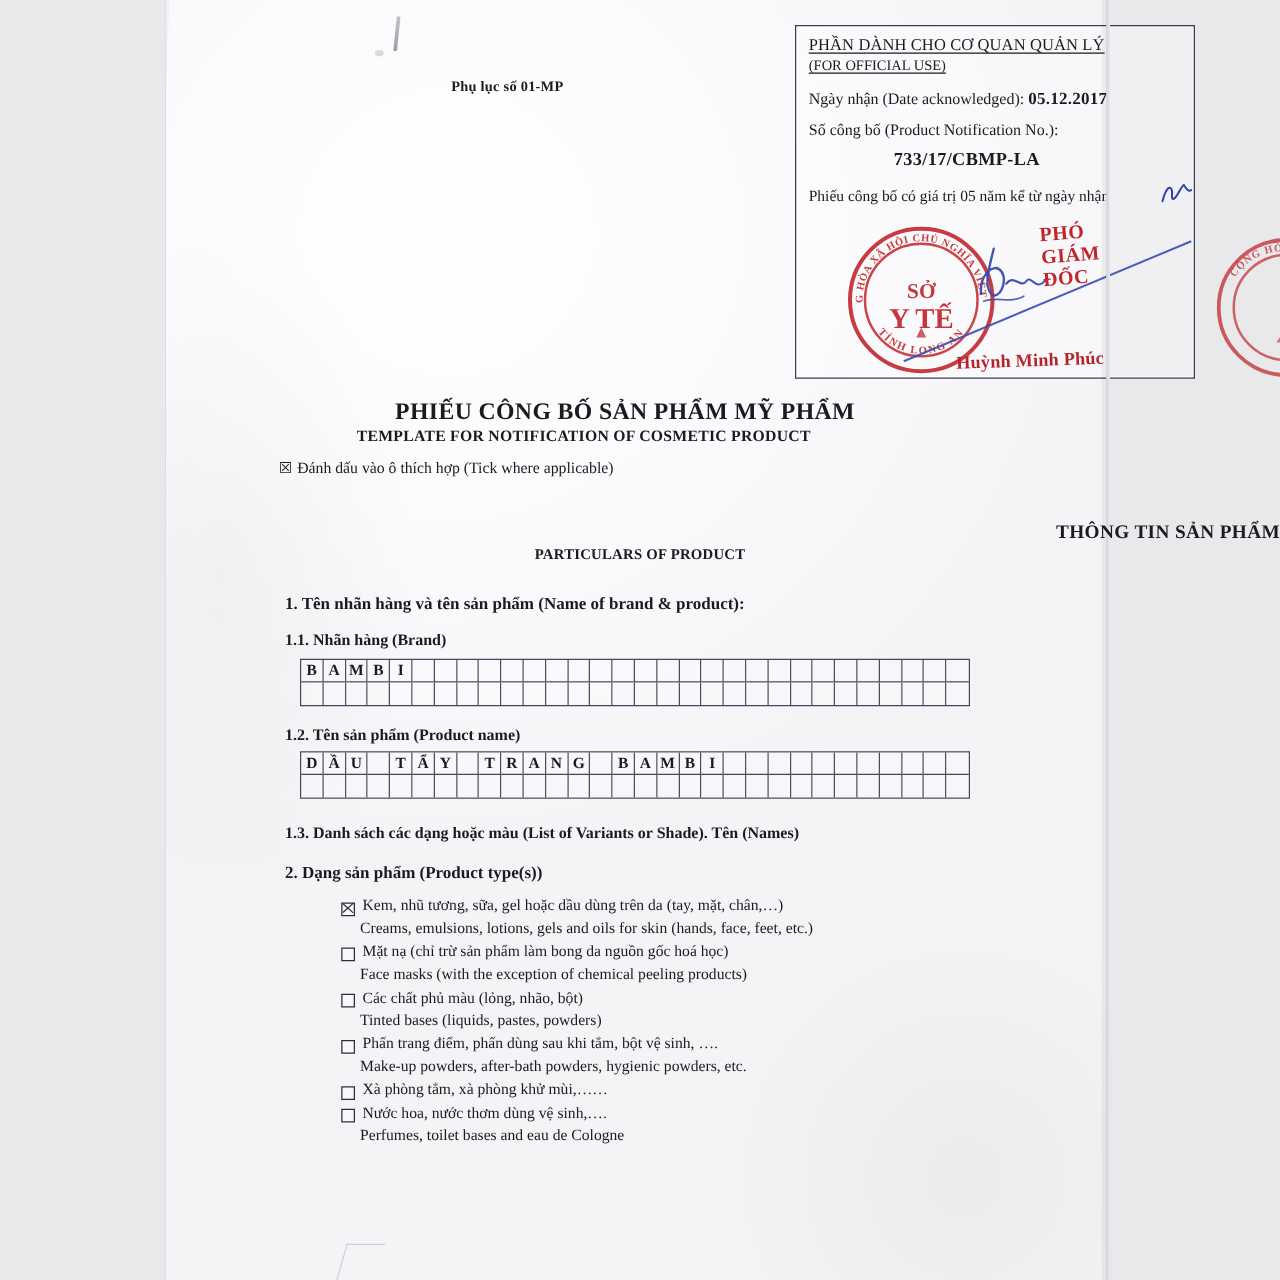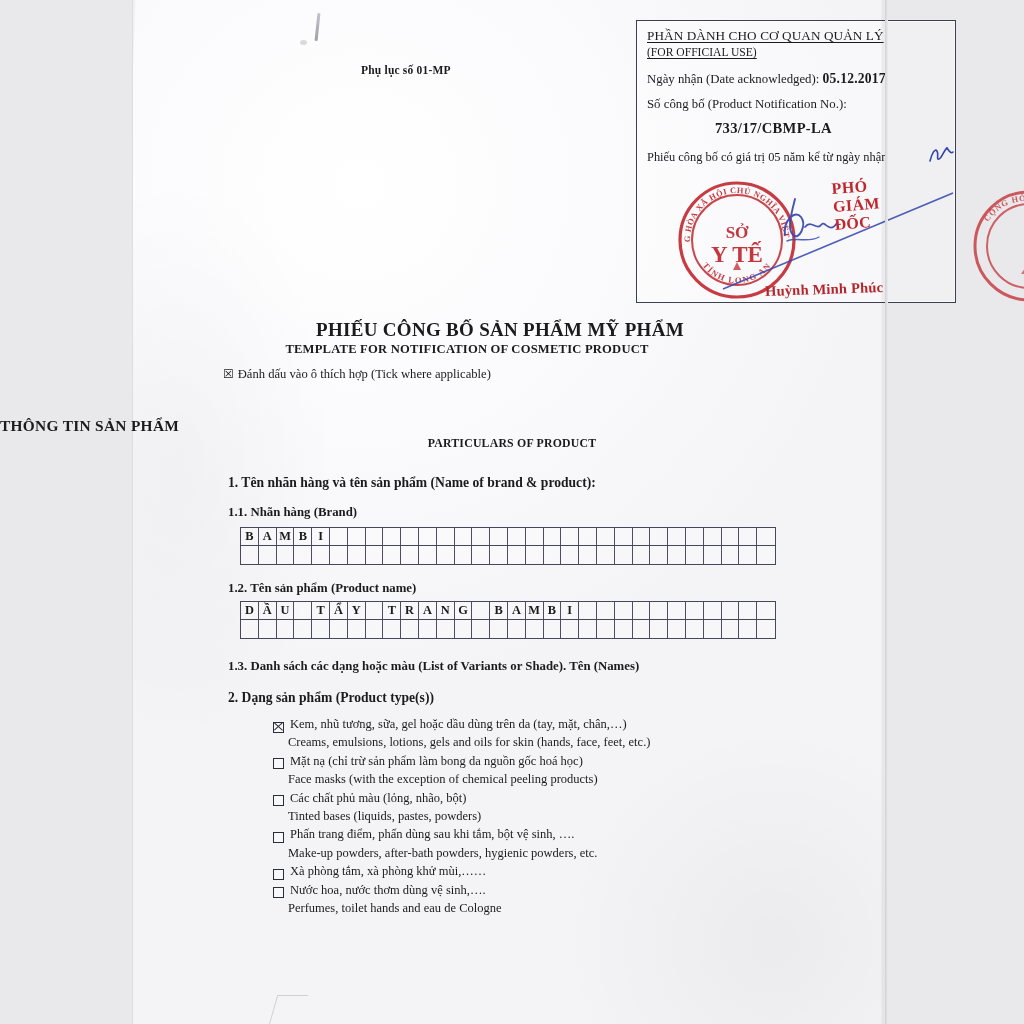--- a/index.html
+++ b/index.html
@@ -140,21 +140,21 @@
   #doc-subtitle{
     left:0; top:342px; width:934px; text-align:center;
     font-size:12.6px; font-weight:bold; letter-spacing:.2px;
   }
   #tick-note{
     left:223px; top:367px; font-size:12.6px;
   }
   #tick-note .bx{ font-size:12px; margin-right:4px; }
 
   #section-title{
-    left:0; top:417px; width:1024px; text-align:left;
+    left:0; top:417px; width:1024px; text-align:right;
     font-size:15.4px; font-weight:bold; letter-spacing:.3px;
   }
   #section-subtitle{
     left:0; top:436px; width:1024px; text-align:center;
     font-size:11.8px; font-weight:bold; letter-spacing:.2px;
   }
 
   
   .q-head{ font-size:13.6px; font-weight:bold; }
   .q-sub { font-size:12.8px;font-weight:bold; }
@@ -481,15 +481,15 @@
       <div class="type-vi">
         <span class="type-box"></span>
         <span>Xà phòng tắm, xà phòng khử mùi,……</span>
       </div>
     </div>
     <div class="type-item">
       <div class="type-vi">
         <span class="type-box"></span>
         <span>Nước hoa, nước thơm dùng vệ sinh,….</span>
       </div>
-      <div class="type-en">Perfumes, toilet hands and eau de Cologne</div>
+      <div class="type-en">Perfumes, toilet bases and eau de Cologne</div>
     </div>
   </div>
 
 </body></html>

